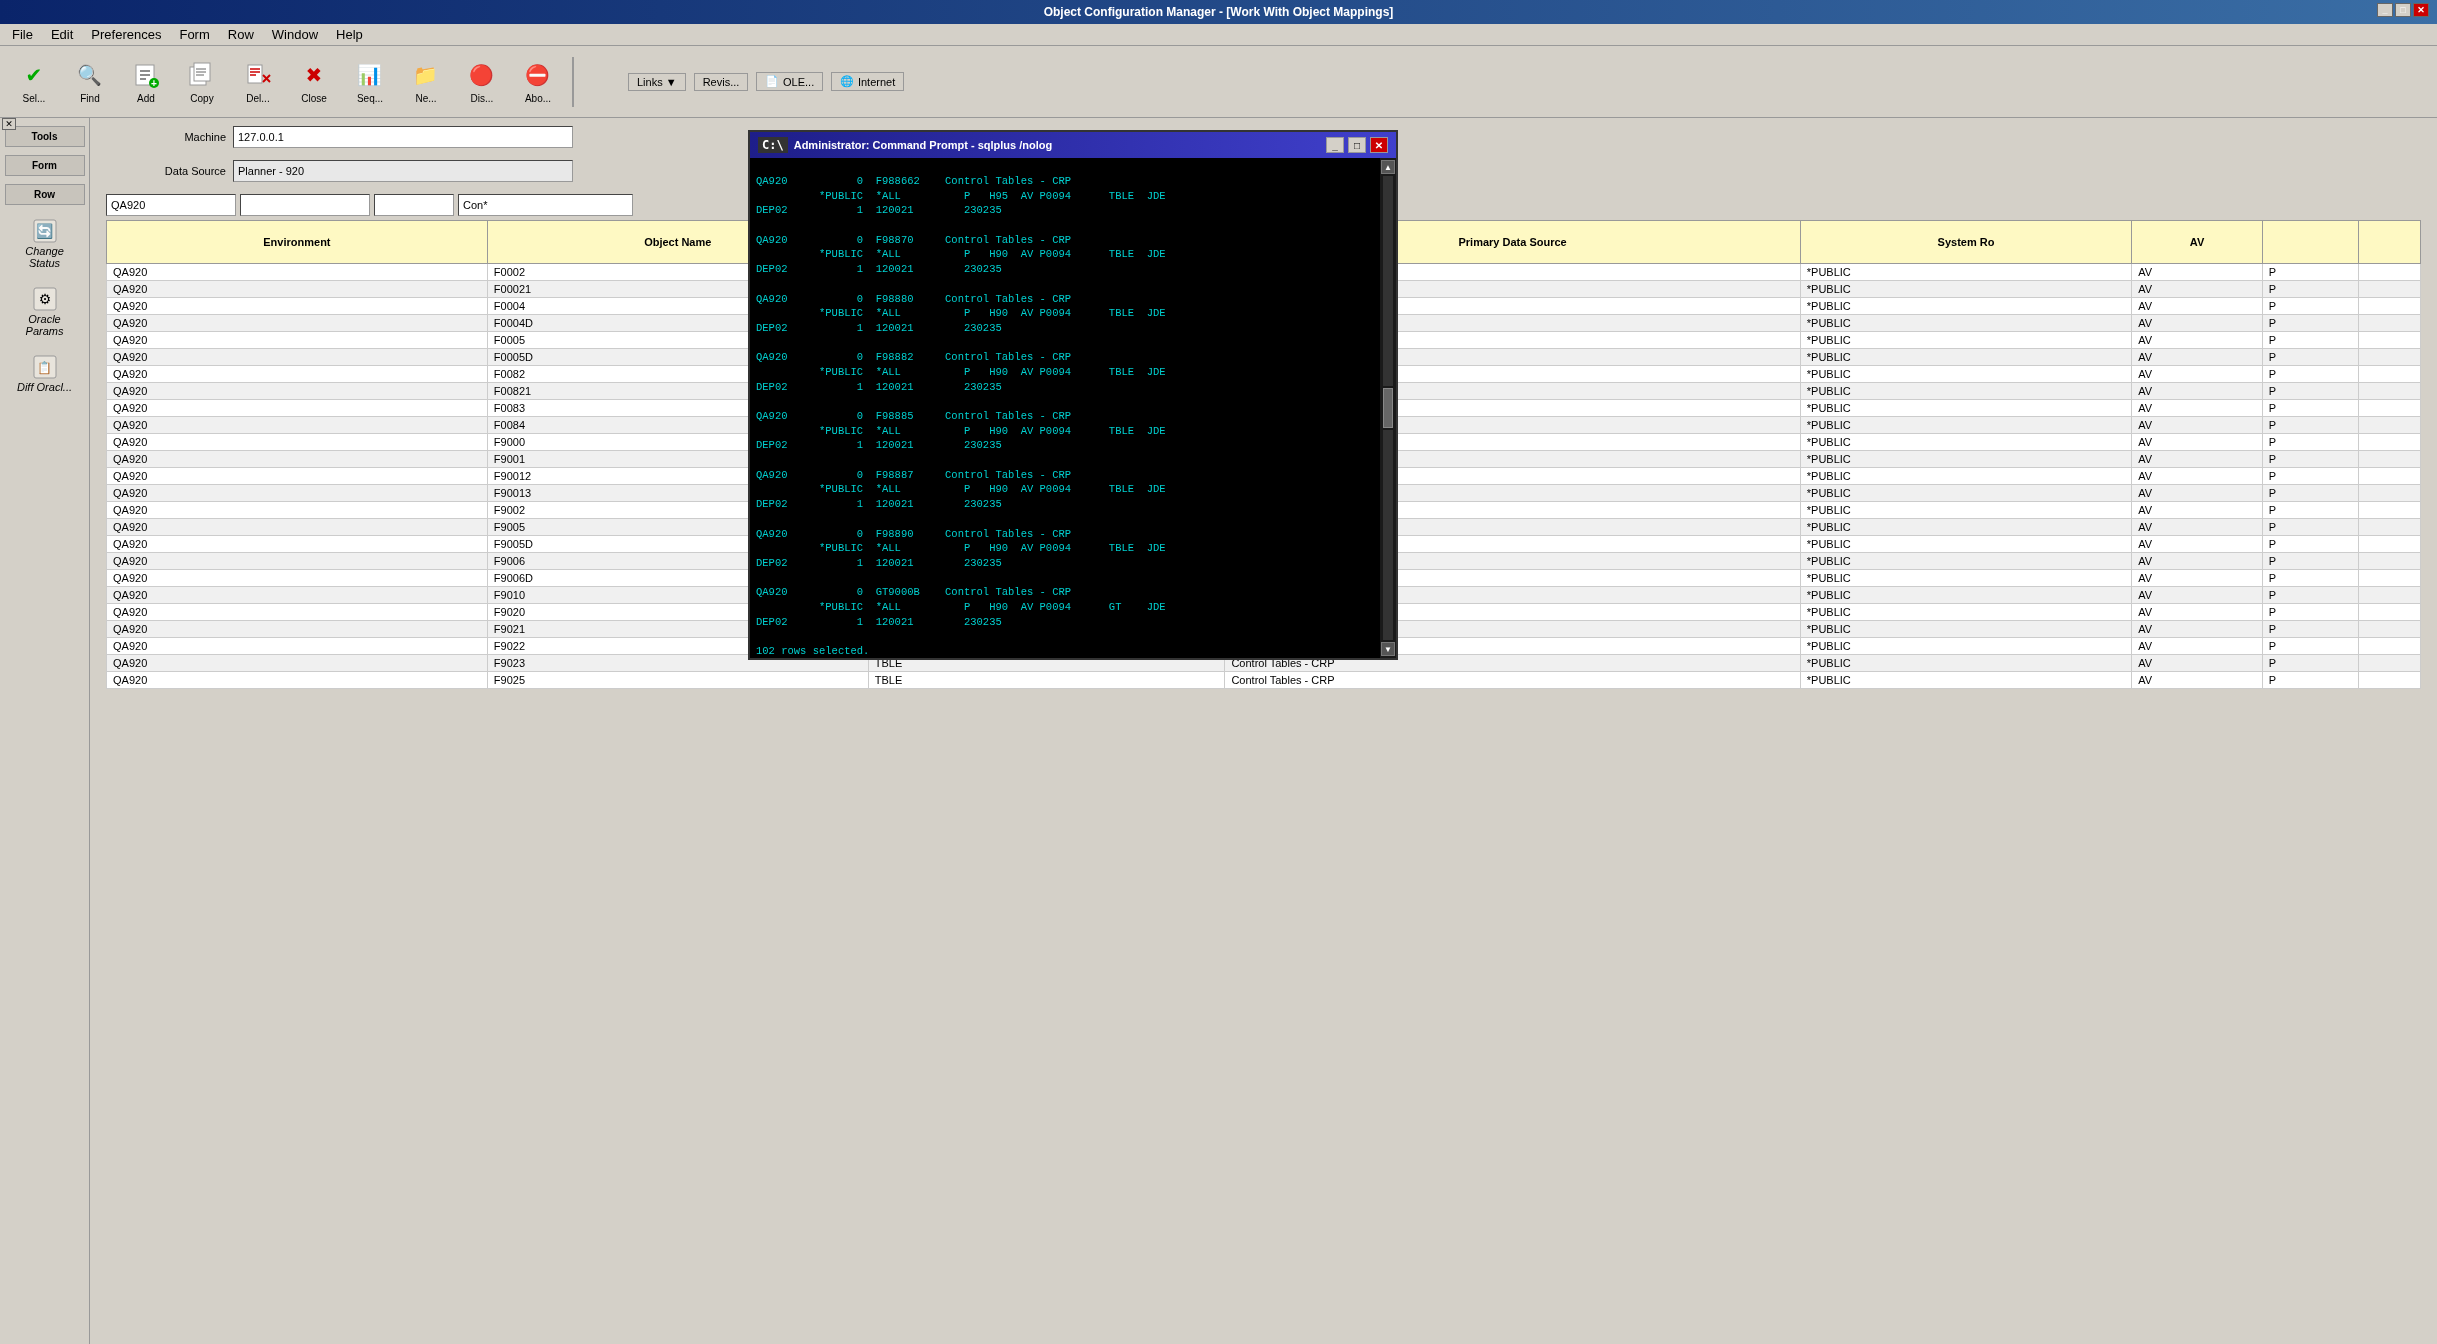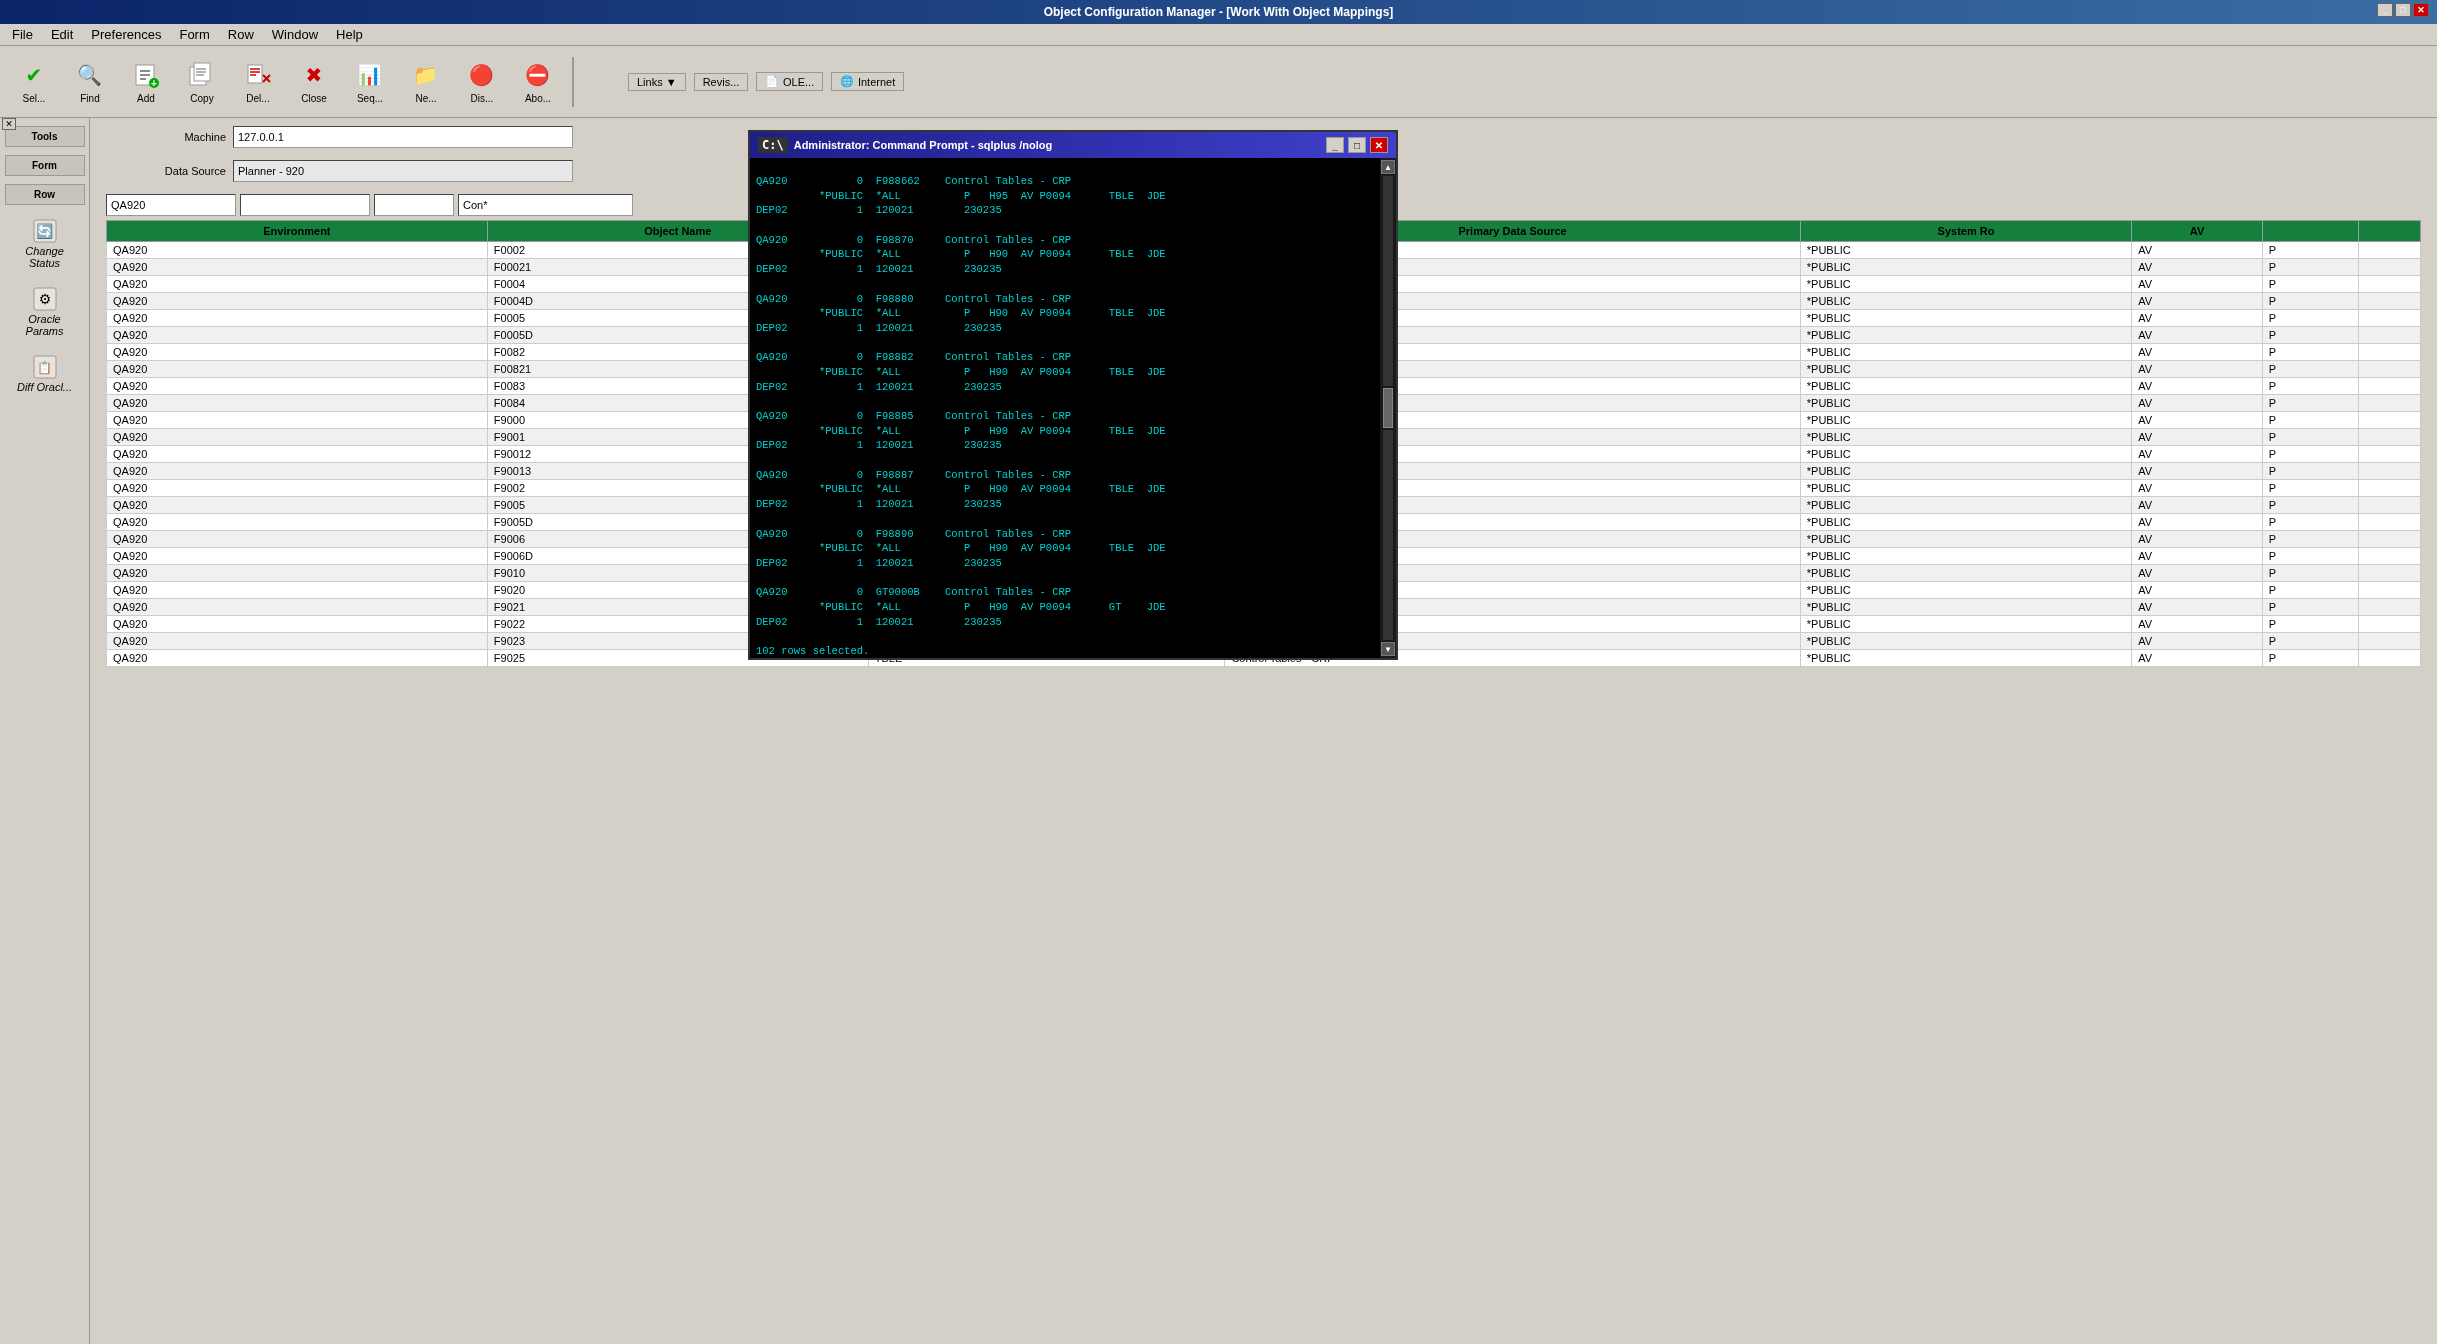--- a/index.html
+++ b/index.html
@@ -194,23 +194,23 @@
     }
 
     
     .data-table {
       width: 100%;
       border-collapse: collapse;
       background: white;
       font-size: 11px;
     }
     .data-table th {
-      background: #15803d;
+      background: #fef9c3;
       border: 1px solid #999;
-      padding: 4px 6px;
+      padding: 15px 6px;
       text-align: center;
       font-weight: bold;
       font-size: 11px;
     }
     .data-table td {
       border: 1px solid #ccc;
       padding: 2px 6px;
       font-size: 11px;
       white-space: nowrap;
     }

